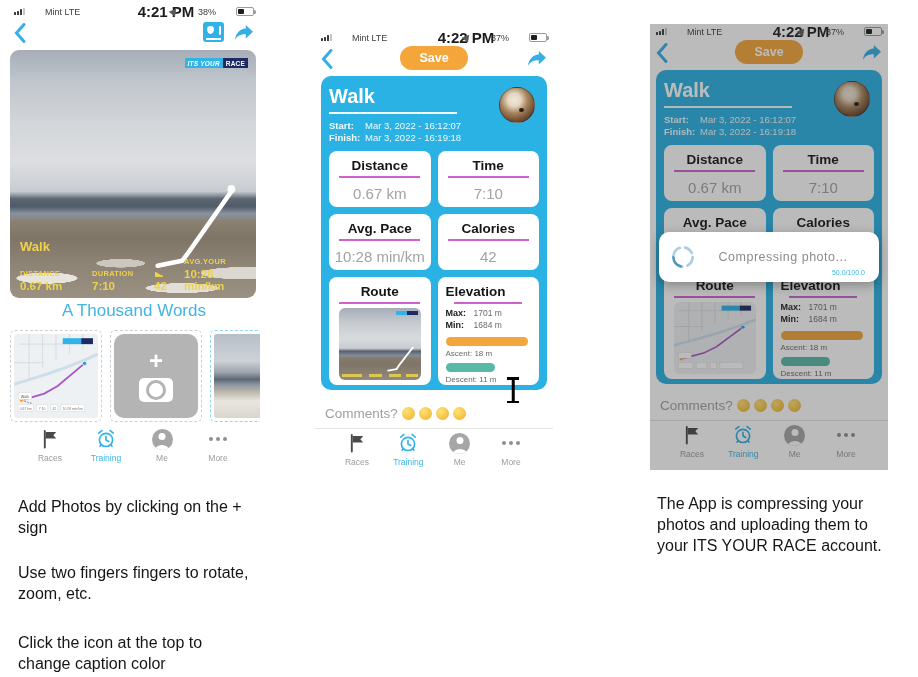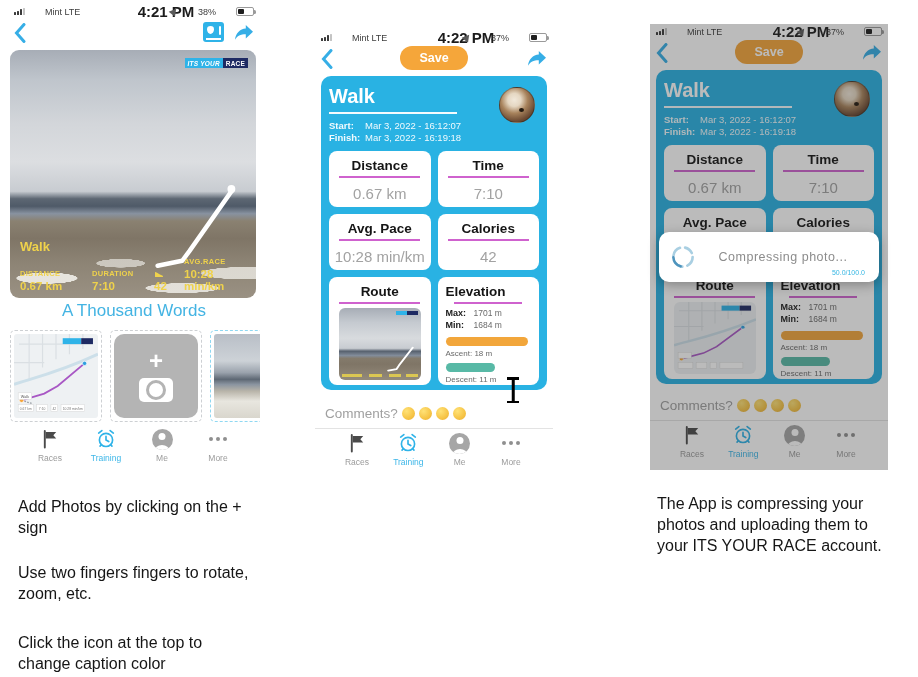--- a/index.html
+++ b/index.html
@@ -247,21 +247,21 @@
             <span class="ov-label">DURATION</span>
             <span class="ov-value">7:10</span>
           </div>
           <div class="ov-col ov-c3">
             <svg width="10" height="8" viewBox="0 0 10 8">
               <path d="M1 6 L1 2 C2.5 2 3.5 3 5 4 C7 5.3 9 5 9 6.5 L9 7 L1 7 Z" fill="#efd24b"></path>
             </svg>
             <span class="ov-value">42</span>
           </div>
           <div class="ov-col ov-c4">
-            <span class="ov-label">AVG.RACE</span>
+            <span class="ov-label">AVG.YOUR</span>
             <span class="ov-value">10:28 min/km</span>
           </div>
         </div>
       </div>
     </div>
 
     <div class="memtitle">A Thousand Words</div>
 
     <div class="thumbs">
       <div class="thumb">

